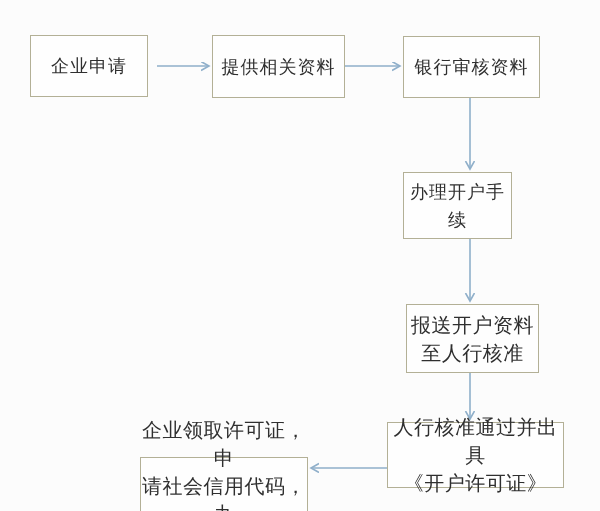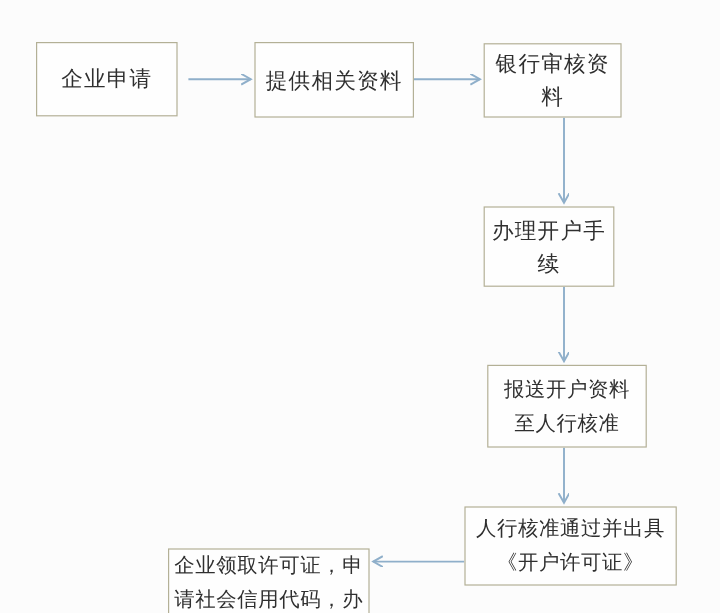--- a/index.html
+++ b/index.html
@@ -33,28 +33,28 @@
     text-align: center;
   }
   .flow-box .label {
     color: var(--text);
     white-space: pre-line;
     font-size: 18px;
     line-height: 28px;
     letter-spacing: 1px;
   }
   .flow-box.small-text .label {
-    font-size: 17px;
+    font-size: 20px;
     line-height: 28px;
     letter-spacing: 0.5px;
   }
   
   .step1 { left: 30px;  top: 35px;  width: 118px; height: 62px; }
   .step2 { left: 212px; top: 35px;  width: 133px; height: 63px; }
-  .step3 { left: 403px; top: 36px;  width: 115px; height: 62px; }
+  .step3 { left: 403px; top: 36px;  width: 137px; height: 62px; }
   .step4 { left: 403px; top: 172px; width: 109px; height: 67px; }
   .step5 { left: 406px; top: 304px; width: 133px; height: 69px; }
   .step6 { left: 387px; top: 422px; width: 177px; height: 66px; }
   .step7 { left: 140px; top: 423px; width: 168px; height: 85px; margin-top: 34px; }
   .connector-layer {
     position: absolute;
     left: 0; top: 0;
     width: 600px; height: 511px;
     pointer-events: none;
   }

